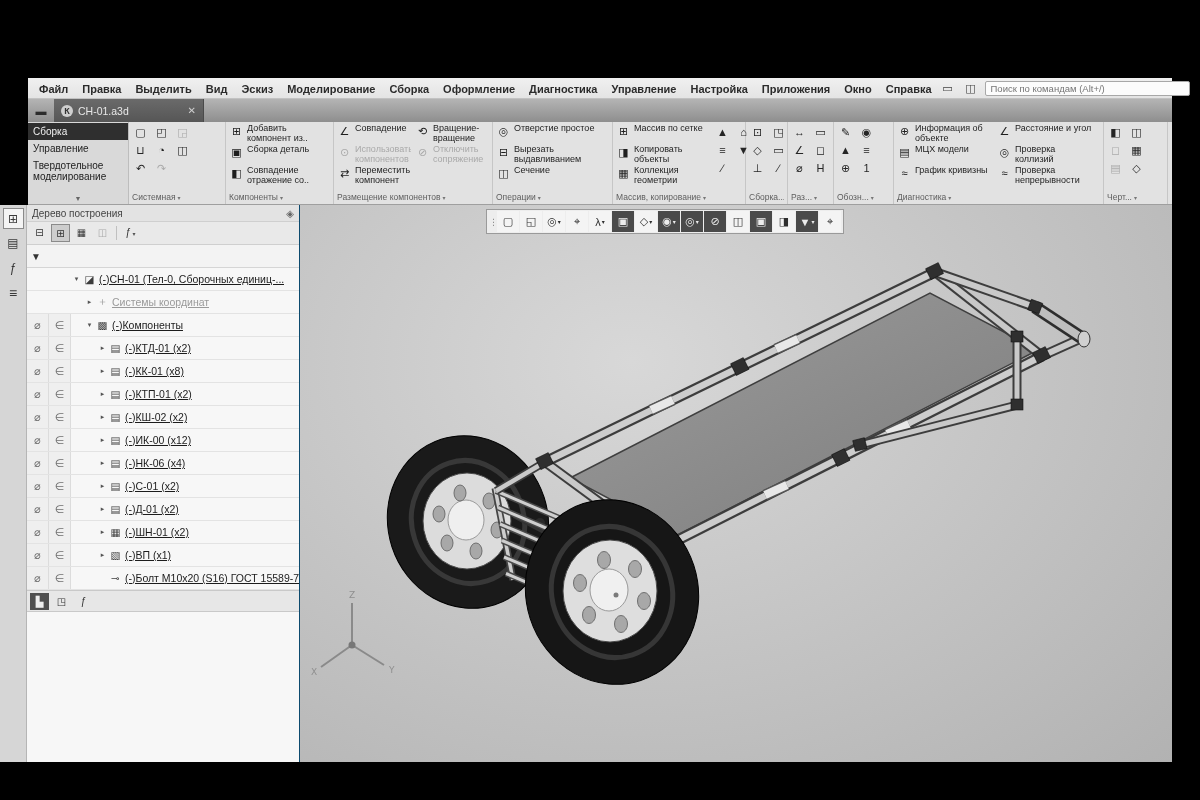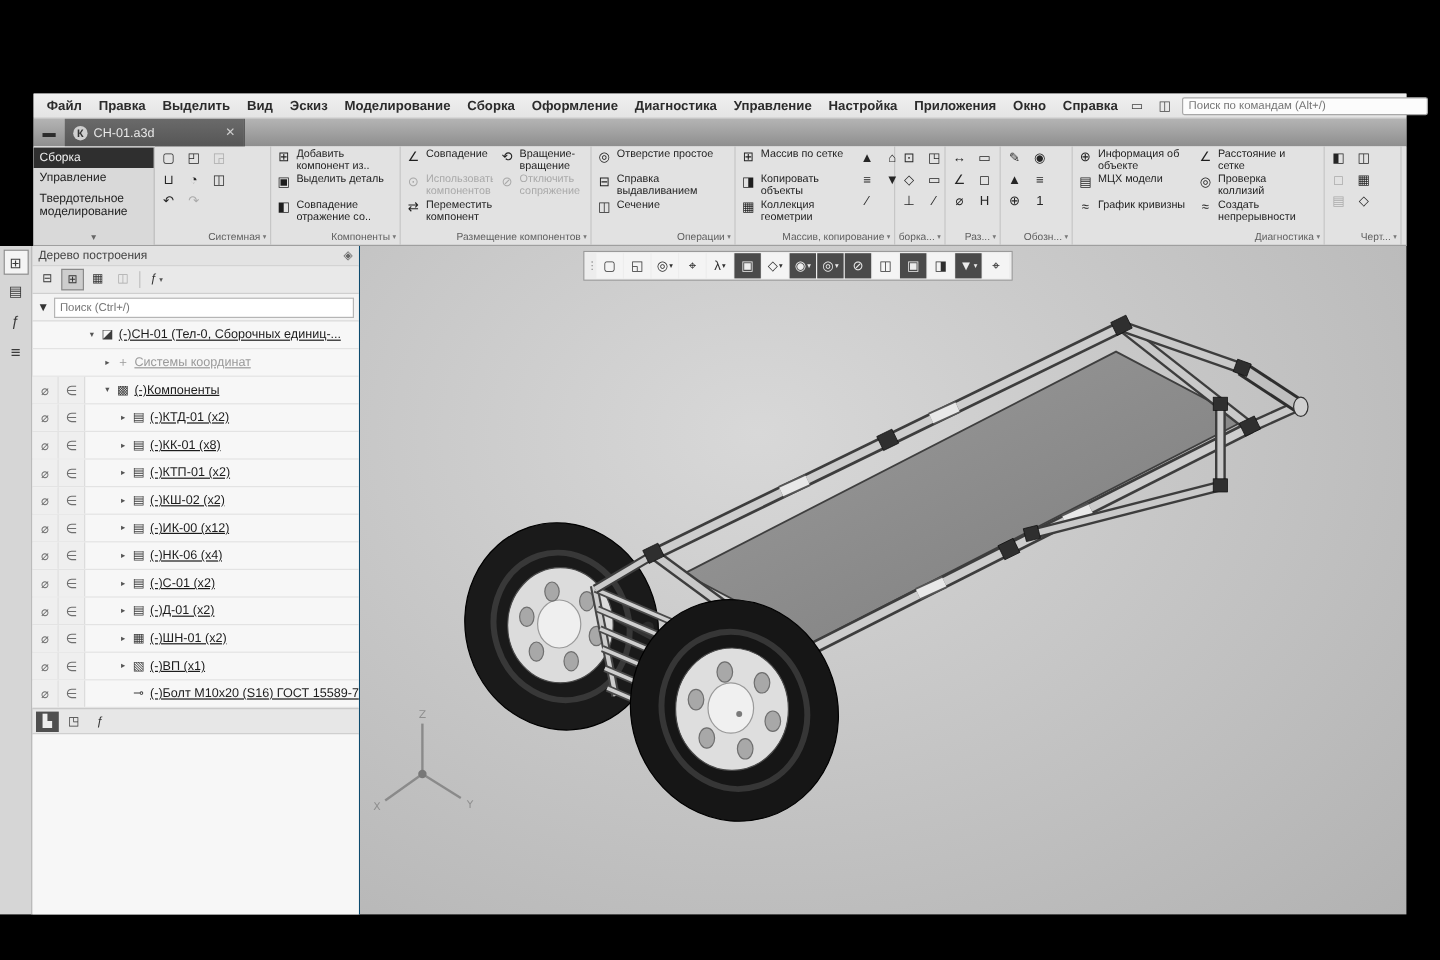--- a/index.html
+++ b/index.html
@@ -35,21 +35,21 @@
   .rgroup{border-right:1px solid #c6c6c6;display:flex;flex-direction:column;padding:2px 3px 0 3px;}
   .rgroup-body{flex:1;display:flex;gap:4px;align-items:flex-start;}
   .gcol{display:flex;flex-direction:column;gap:1px;}
   .ritem{display:flex;gap:3px;align-items:flex-start;height:20px;overflow:hidden;}
   .ricon{font-size:11px;color:#1e1e1e;width:15px;text-align:center;line-height:14px;flex:none;}
   .rlabel{font-size:9px;color:#1e1e1e;line-height:9.5px;max-height:19px;overflow:hidden;}
   .ritem.dim .ricon,.ritem.dim .rlabel{color:#a9a9a9;}
   .iicon{width:17px;height:17px;font-size:11px;line-height:17px;text-align:center;color:#252525;}
   .iicon.dim{color:#ababab;}
   .rgroup-label{height:14px;font-size:8.5px;color:#5e5e5e;text-align:center;white-space:nowrap;
-    overflow:hidden;display:flex;align-items:center;justify-content:flex-end;gap:2px;}
+    overflow:hidden;display:flex;align-items:center;justify-content:flex-start;gap:2px;}
   .rgroup-label .caret{font-size:6px;color:#777;}
   
   .g0{width:97px}.g1{width:108px}.g2{width:159px}.g3{width:120px}.g4{width:133px}
   .g5{width:42px}.g6{width:46px}.g7{width:60px}.g8{width:210px}.g9{width:64px}
   .g2 .rlabel{width:56px}.g1 .rlabel{width:80px}.g3 .rlabel{width:92px}.g4 .rlabel{width:76px}
   .g8 .rlabel{width:78px}
 
   
   #main{position:absolute;left:0;top:205px;width:1172px;height:557px;display:flex;}
   #strip{width:27px;background:#d6d6d6;border-right:1px solid #b5b5b5;display:flex;flex-direction:column;
@@ -159,21 +159,21 @@
           </div>
           <div class="rgroup g1">
             <div class="rgroup-body">
               <div class="gcol">
                 <div class="ritem">
                   <span class="ricon">⊞</span>
                   <span class="rlabel">Добавить компонент из..</span>
                 </div>
                 <div class="ritem">
                   <span class="ricon">▣</span>
-                  <span class="rlabel">Выделить деталь</span>
+                  <span class="rlabel">Сборка деталь</span>
                 </div>
                 <div class="ritem">
                   <span class="ricon">◧</span>
                   <span class="rlabel">Совпадение отражение со..</span>
                 </div>
               </div>
             </div>
             <div class="rgroup-label">
               <span>Компоненты</span>
               <span class="caret">▾</span>
@@ -213,21 +213,21 @@
           </div>
           <div class="rgroup g3">
             <div class="rgroup-body">
               <div class="gcol">
                 <div class="ritem">
                   <span class="ricon">◎</span>
                   <span class="rlabel">Отверстие простое</span>
                 </div>
                 <div class="ritem">
                   <span class="ricon">⊟</span>
-                  <span class="rlabel">Справка выдавливанием</span>
+                  <span class="rlabel">Вырезать выдавливанием</span>
                 </div>
                 <div class="ritem">
                   <span class="ricon">◫</span>
                   <span class="rlabel">Сечение</span>
                 </div>
               </div>
             </div>
             <div class="rgroup-label">
               <span>Операции</span>
               <span class="caret">▾</span>
@@ -330,29 +330,29 @@
                   <span class="rlabel">МЦХ модели</span>
                 </div>
                 <div class="ritem">
                   <span class="ricon">≈</span>
                   <span class="rlabel">График кривизны</span>
                 </div>
               </div>
               <div class="gcol">
                 <div class="ritem">
                   <span class="ricon">∠</span>
-                  <span class="rlabel">Расстояние и сетке</span>
+                  <span class="rlabel">Расстояние и угол</span>
                 </div>
                 <div class="ritem">
                   <span class="ricon">◎</span>
                   <span class="rlabel">Проверка коллизий</span>
                 </div>
                 <div class="ritem">
                   <span class="ricon">≈</span>
-                  <span class="rlabel">Создать непрерывности</span>
+                  <span class="rlabel">Проверка непрерывности</span>
                 </div>
               </div>
             </div>
             <div class="rgroup-label">
               <span>Диагностика</span>
               <span class="caret">▾</span>
             </div>
           </div>
           <div class="rgroup g9">
             <div class="rgroup-body">
@@ -392,21 +392,20 @@
       <div id="tree-toolbar">
           <span class="tt-btn">⊟</span>
           <span class="tt-btn pressed">⊞</span>
           <span class="tt-btn">▦</span>
           <span class="tt-btn dim">◫</span>
           <span class="tt-sep"></span>
           <span class="tt-btn">ƒ<span class="tt-caret"> ▾</span></span>
         </div>
       <div id="tree-search-row">
         <span id="funnel-icon">▼</span>
-        <input id="tree-search" placeholder="Поиск (Ctrl+/)" style="">
       </div>
       <div id="tree-rows">
           <div class="trow">
             <span class="gut"></span>
             <span class="gut"></span>
             <span style="width: 0px; flex: 0 0 auto;"></span>
             <span class="arrow">▾</span>
             <span class="ticon">◪</span>
             <span class="tlabel">(-)СН-01 (Тел-0, Сборочных единиц-...</span>
           </div>

